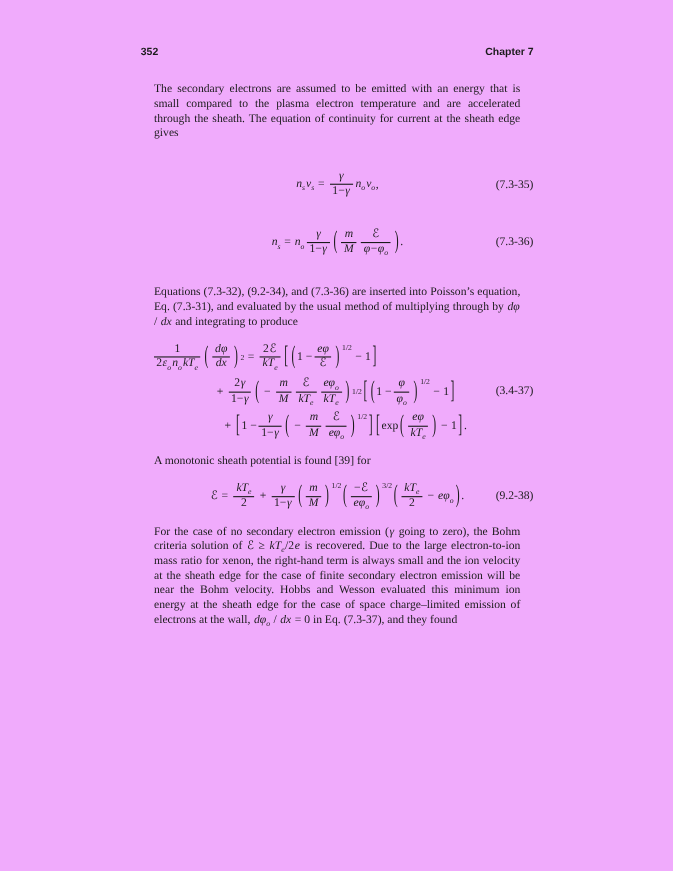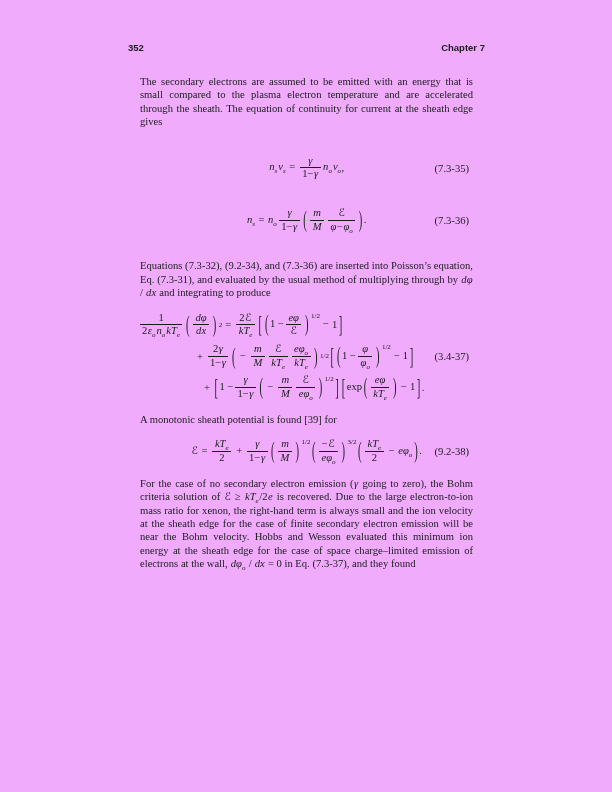--- a/index.html
+++ b/index.html
@@ -27,21 +27,21 @@
   .mnum,.mden{display:block;padding:0 2px;line-height:1.2;}
   .mnum{border-bottom:0.9px solid currentColor;}
   .mdelim{display:inline-block;}
   .mdelim.tall{transform:scaleY(2.15);transform-origin:50% 52%;margin:0 1.5px;}
   .gsup{font-size:0.66em;vertical-align:1.35em;margin-left:1px;line-height:0;}
   .minner{display:inline;}
   .eq-row{
     position:relative;display:flex;justify-content:center;align-items:center;
     margin:26px 0;font-size:10.6px;min-height:26px;
   }
-  .eq-num{position:absolute;right:16px;top:50%;transform:translateY(-50%);font-size:10.6px;}
+  .eq-num{position:absolute;right:0;top:50%;transform:translateY(-50%);font-size:10.6px;}
   .eq-block{position:relative;margin:8px 0 10px 0;font-size:10.6px;}
   .eq-line{display:flex;align-items:center;margin:5px 0;}
   .eq-line.l1{margin-left:10px;}
   .eq-line.l2{margin-left:66px;}
   .eq-line.l3{margin-left:73px;}
   .eq-row.tight{margin:10px 0;}
 </style>
 </head>
 <body>
 

